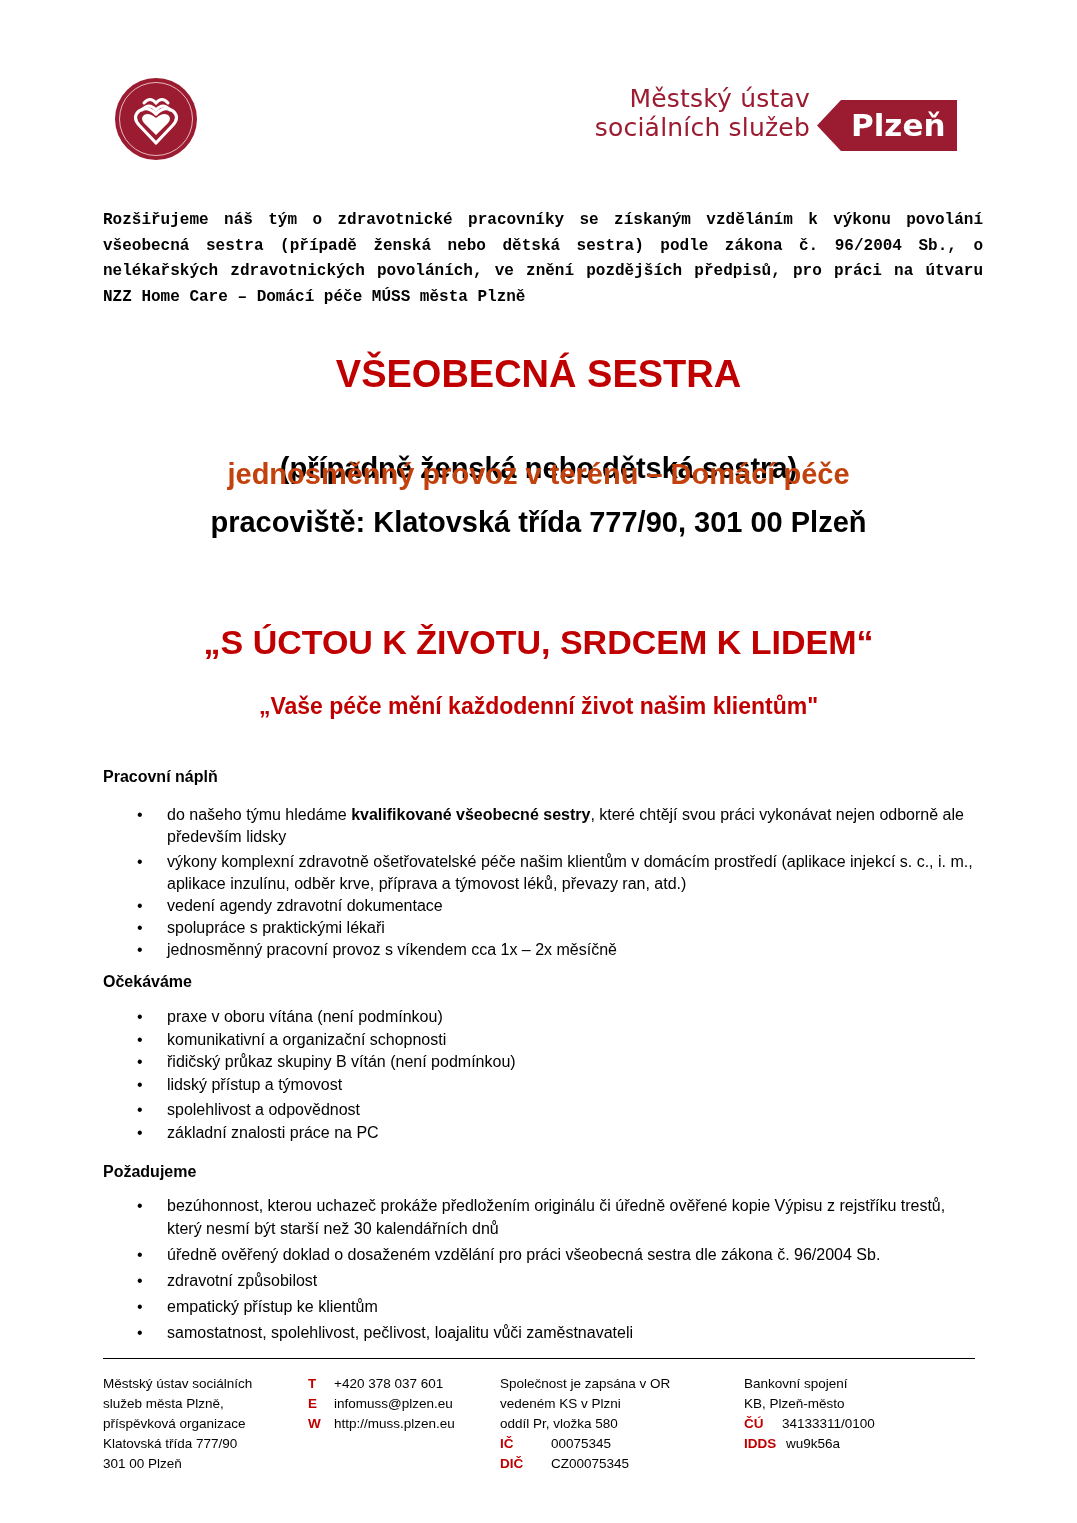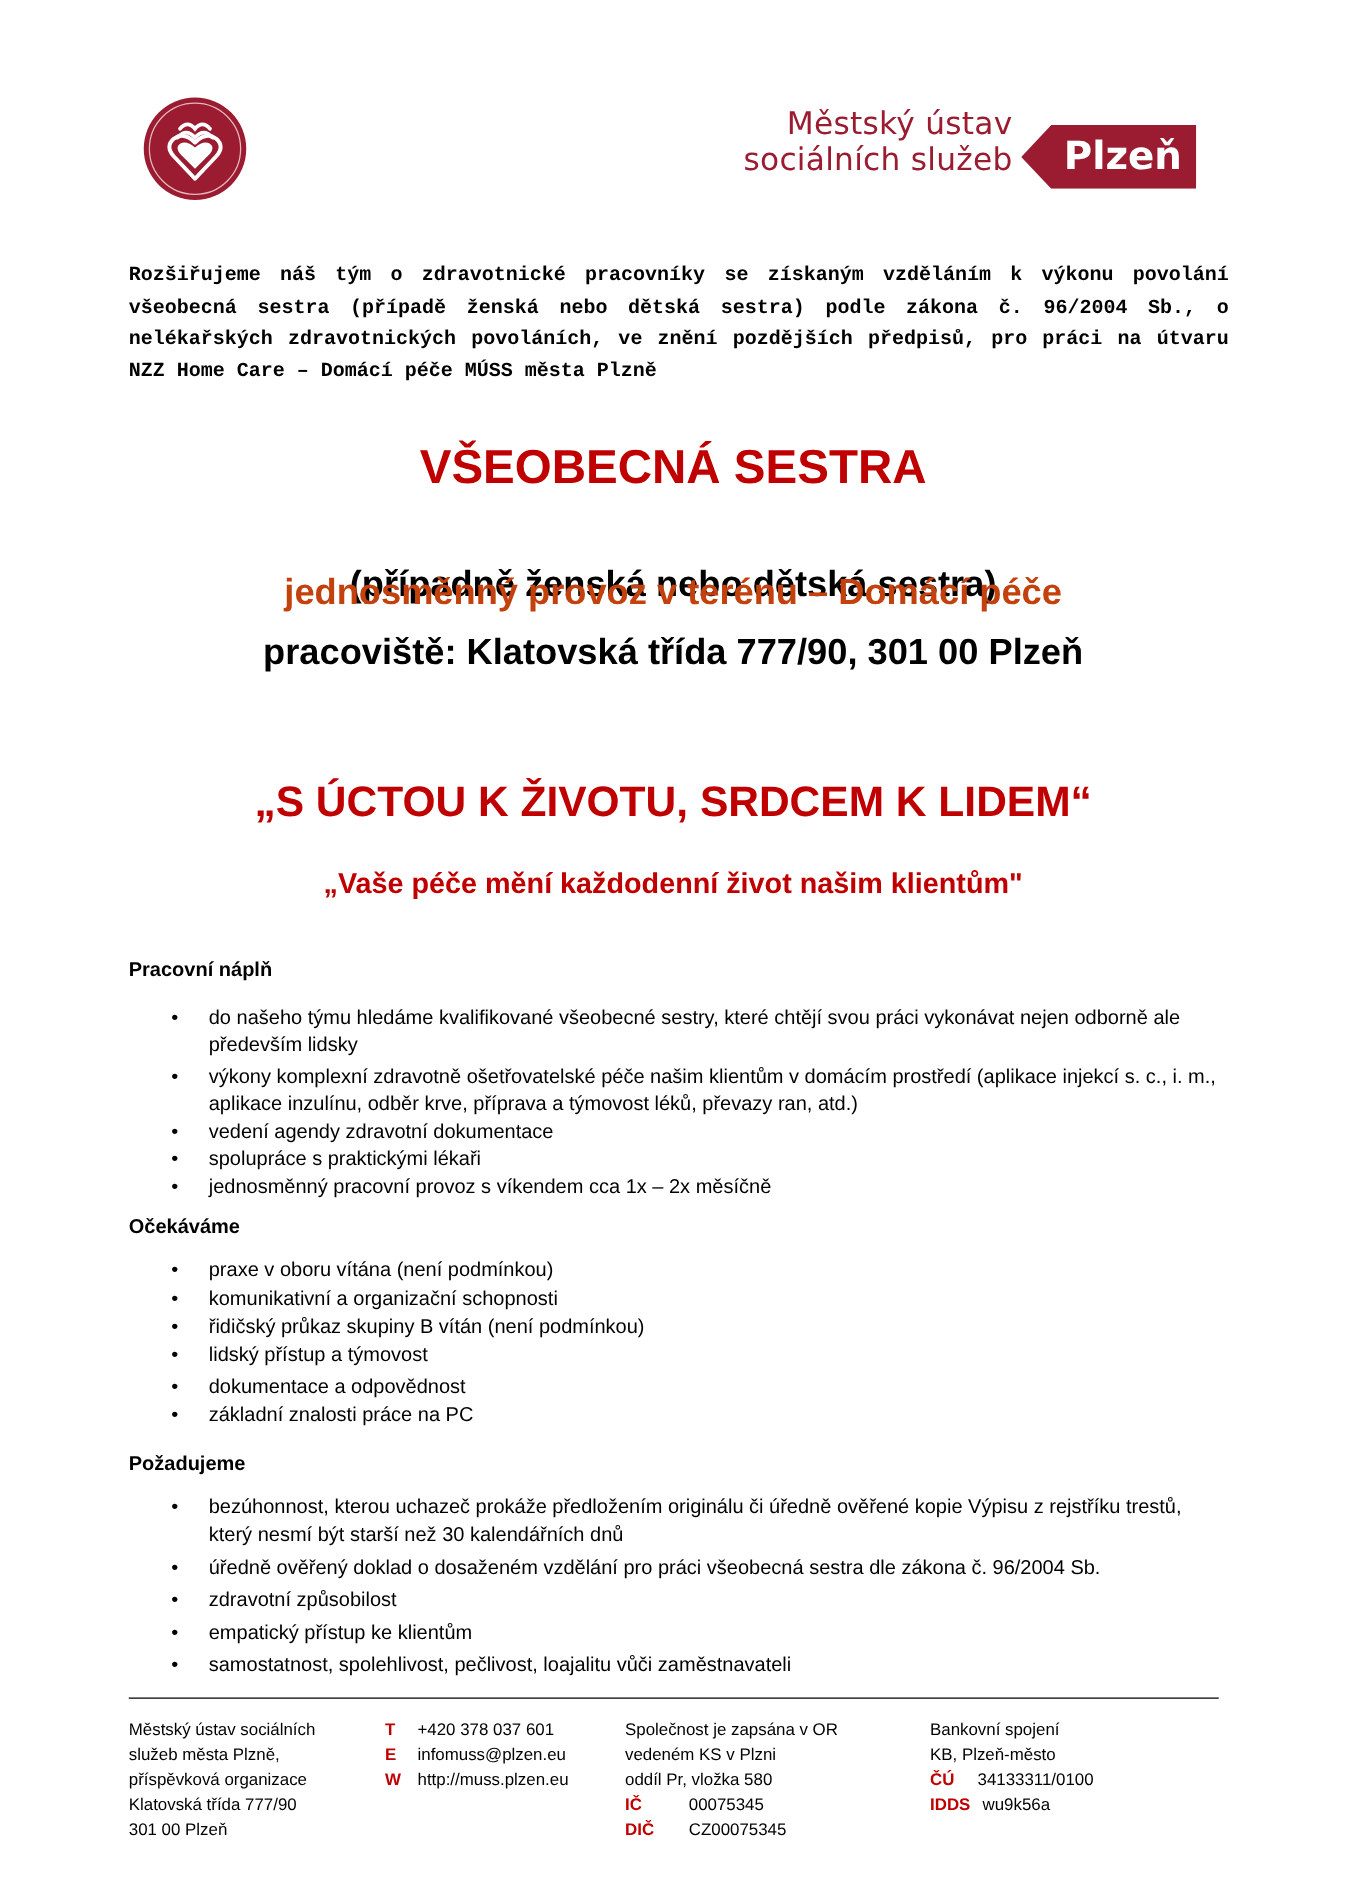--- a/index.html
+++ b/index.html
@@ -31,21 +31,21 @@
   #motto { top: 620px; font-size: 34px; color: #c00000; line-height: 44px; }
   #slogan { top: 690px; font-size: 23px; color: #c00000; line-height: 32px; }
 
   
   .sec-head { left: 103px; font-weight: bold; font-size: 16px; line-height: 20px; }
   ul.list { position: absolute; left: 103px; width: 880px; margin: 0; padding: 0; list-style: none;
             font-size: 16px; line-height: 21.5px; }
   ul.list li { position: relative; padding-left: 64px; }
   ul.list li::before { content: "•"; position: absolute; left: 34px; top: 0; }
   ul.list li.gap { margin-top: 3px; }
-  b.strong { font-weight: normal; }
+  b.strong { font-weight: bold; }
 
   
   #footer-line { left: 103px; top: 1358px; width: 872px; height: 1px; background: #000; }
   .fcol { top: 1374px; font-size: 13.5px; line-height: 20px; color: #000; }
   .fcol div { white-space: nowrap; }
   .red { color: #c00000; font-weight: bold; }
   .lbl { display: inline-block; }
 </style>
 </head>
 <body>
@@ -91,21 +91,21 @@
   <li>spolupráce s praktickými lékaři</li>
   <li>jednosměnný pracovní provoz s víkendem cca 1x – 2x měsíčně</li>
 </ul>
 
 <div class="abs sec-head" style="top:972px">Očekáváme</div>
 <ul class="list" style="top:1006px; line-height:22.5px">
   <li>praxe v oboru vítána (není podmínkou)</li>
   <li>komunikativní a organizační schopnosti</li>
   <li>řidičský průkaz skupiny B vítán (není podmínkou)</li>
   <li>lidský přístup a týmovost</li>
-  <li class="gap">dokumentace a odpovědnost</li>
+  <li class="gap">spolehlivost a odpovědnost</li>
   <li>základní znalosti práce na PC</li>
 </ul>
 
 <div class="abs sec-head" style="top:1162px">Požadujeme</div>
 <ul class="list" style="top:1194px; line-height:23px">
   <li>bezúhonnost, kterou uchazeč prokáže předložením originálu či úředně ověřené kopie Výpisu z rejstříku trestů, který nesmí být starší než 30 kalendářních dnů</li>
   <li class="gap">úředně ověřený doklad o dosaženém vzdělání pro práci všeobecná sestra dle zákona č. 96/2004 Sb.</li>
   <li class="gap">zdravotní způsobilost</li>
   <li class="gap">empatický přístup ke klientům</li>
   <li class="gap">samostatnost, spolehlivost, pečlivost, loajalitu vůči zaměstnavateli</li>

